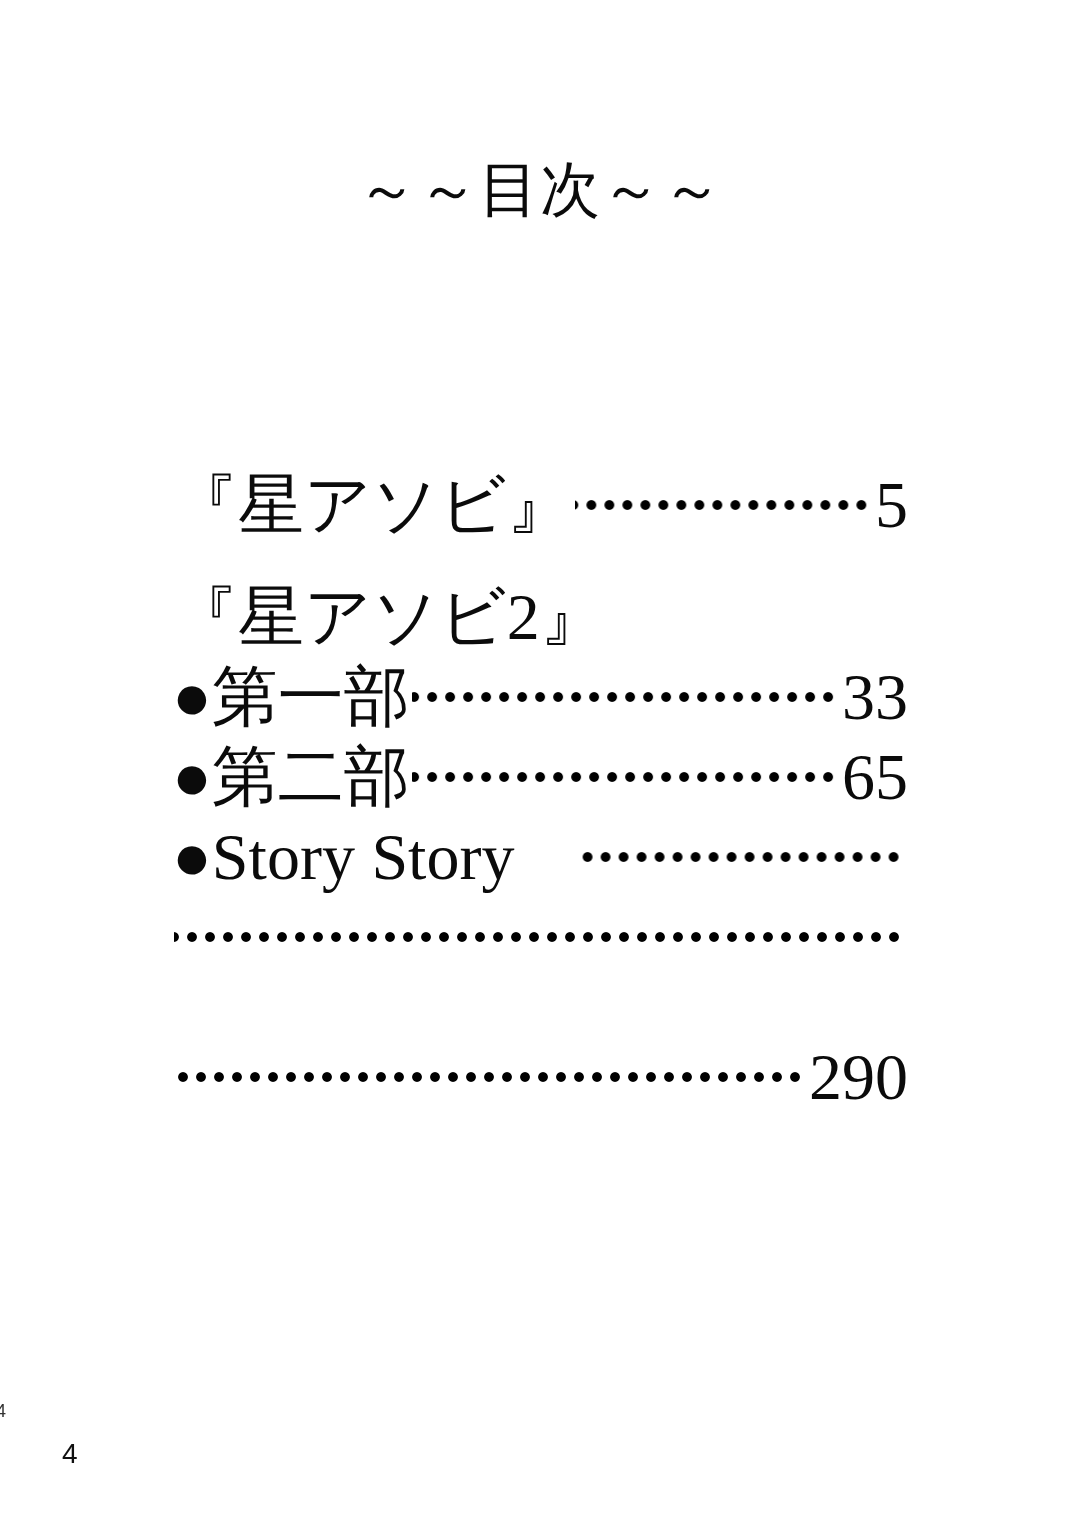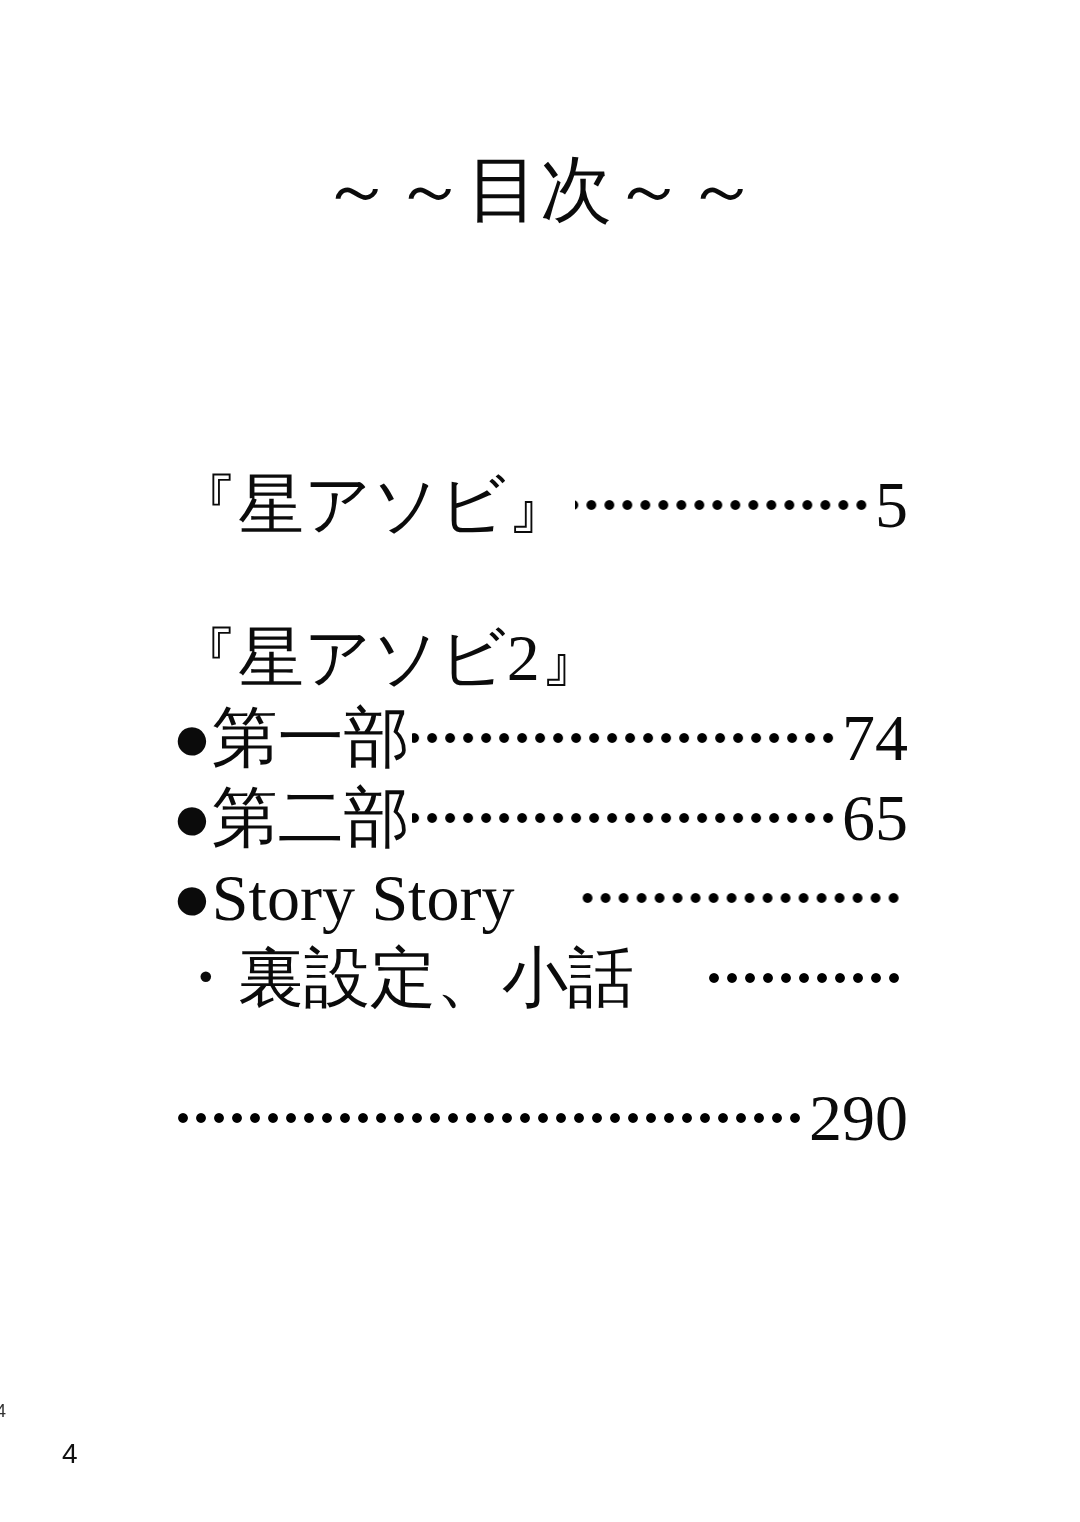--- a/index.html
+++ b/index.html
@@ -10,40 +10,40 @@
     color: #0b0b0b;
     font-family: "Liberation Serif", "DejaVu Serif", serif;
     overflow: hidden;
   }
   .page-title {
     position: absolute;
     top: 134px;
     left: 0;
     width: 1080px;
     text-align: center;
-    font-size: 72px;
+    font-size: 60px;
     line-height: 112px;
     letter-spacing: 1px;
     white-space: pre;
   }
   .toc {
     position: absolute;
     top: 465px;
     left: 172px;
     width: 736px;
   }
   .toc-row {
     display: flex;
     align-items: flex-end;
     height: 80px;
     font-size: 66px;
     line-height: 80px;
     white-space: pre;
   }
-  .toc-row.gap-above-group { margin-top: 73px; }
+  .toc-row.gap-above-group { margin-top: 32px; }
   .toc-row.gap-above-single { margin-top: 60px; }
   .entry-label { flex: 0 0 auto; }
   .dot-leader {
     flex: 1 1 auto;
     align-self: stretch;
     margin: 0 5px 0 2px;
     background-image: radial-gradient(circle, #000000 4.4px, rgba(0,0,0,0) 5.3px);
     background-size: 18px 80px;
     background-repeat: repeat-x;
     background-position: right center;
@@ -81,37 +81,36 @@
     <span class="entry-page">5</span>
   </div>
 
   <div class="toc-row gap-above-group">
     <span class="entry-label">『星アソビ2』</span>
   </div>
 
   <div class="toc-row">
     <span class="entry-label">●第一部</span>
     <span class="dot-leader"></span>
-    <span class="entry-page">74</span>
+    <span class="entry-page">33</span>
   </div>
 
   <div class="toc-row">
     <span class="entry-label">●第二部</span>
     <span class="dot-leader"></span>
     <span class="entry-page">65</span>
   </div>
 
   <div class="toc-row">
     <span class="entry-label">●Story Story　</span>
     <span class="dot-leader"></span>
   </div>
 
 
   <div class="toc-row">
-    <span class="entry-label">・裏設定、小話　</span>
     <span class="dot-leader"></span>
   </div>
 
   <div class="toc-row gap-above-single">
     <span class="dot-leader"></span>
     <span class="entry-page">290</span>
   </div>
 
 </div>
 

